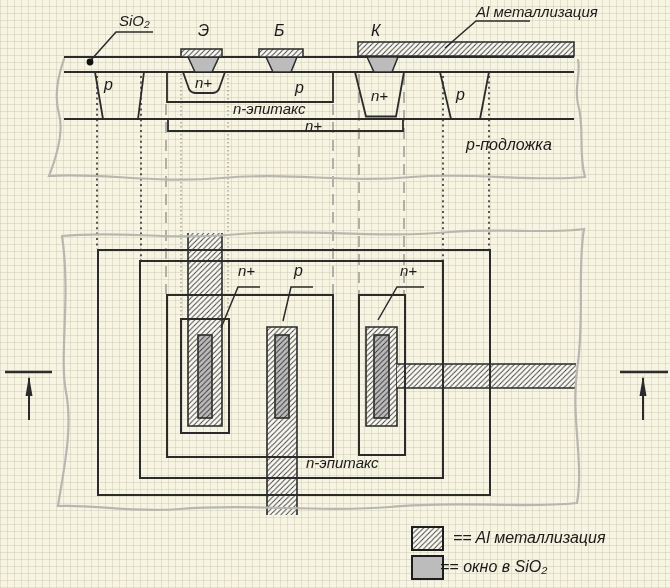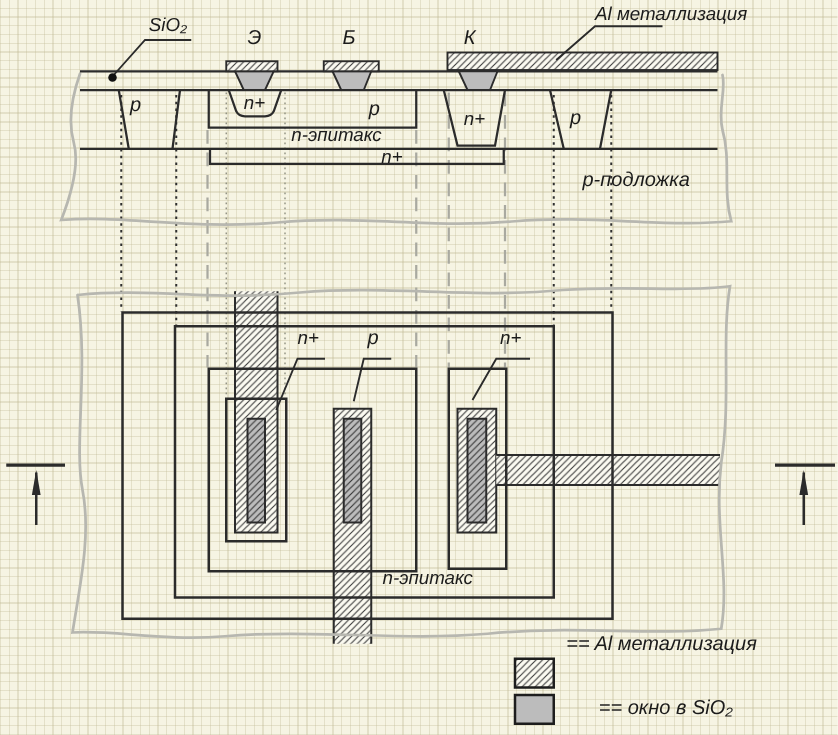--- a/index.html
+++ b/index.html
@@ -140,16 +140,16 @@
   <span class="lbl big" style="left:456px; top:86px;">p</span>
   <span class="lbl" style="left:233px; top:101px;">n-эпитакс</span>
   <span class="lbl" style="left:305px; top:118px;">n+</span>
   <span class="lbl big" style="left:466px; top:136px;">p-подложка</span>
 
   <span class="lbl" style="left:238px; top:263px;">n+</span>
   <span class="lbl big" style="left:294px; top:262px;">p</span>
   <span class="lbl" style="left:400px; top:263px;">n+</span>
   <span class="lbl" style="left:306px; top:455px;">n-эпитакс</span>
 
-  <span class="lbl big" style="left:453px; top:507px;">== Al металлизация</span>
-  <span class="lbl big" style="left:479px; top:558px;">== окно в SiO₂</span>
+  <span class="lbl big" style="left:453px; top:529px;">== Al металлизация</span>
+  <span class="lbl big" style="left:440px; top:558px;">== окно в SiO₂</span>
 
 </div>
 
 </body></html>

